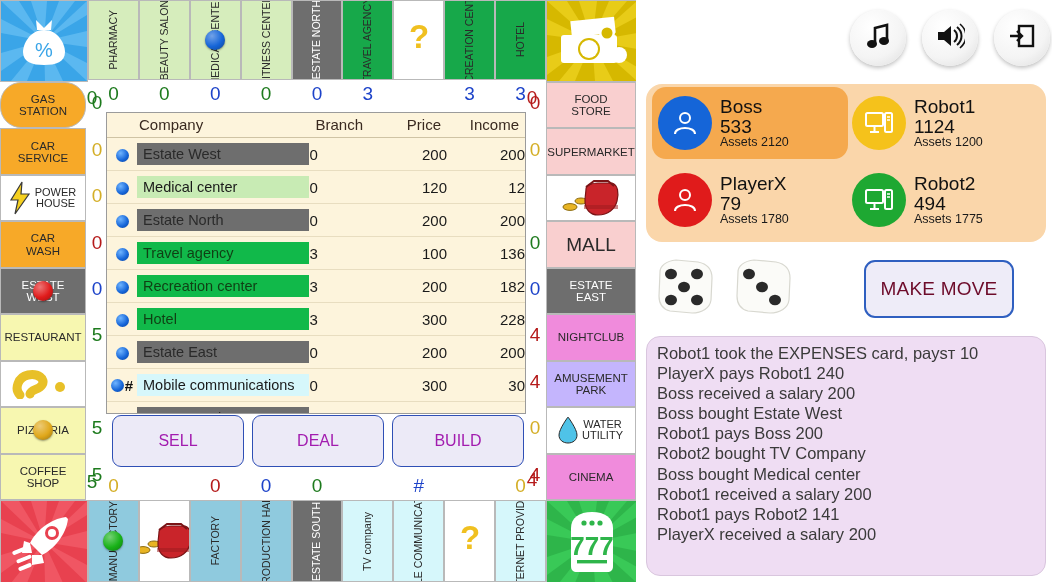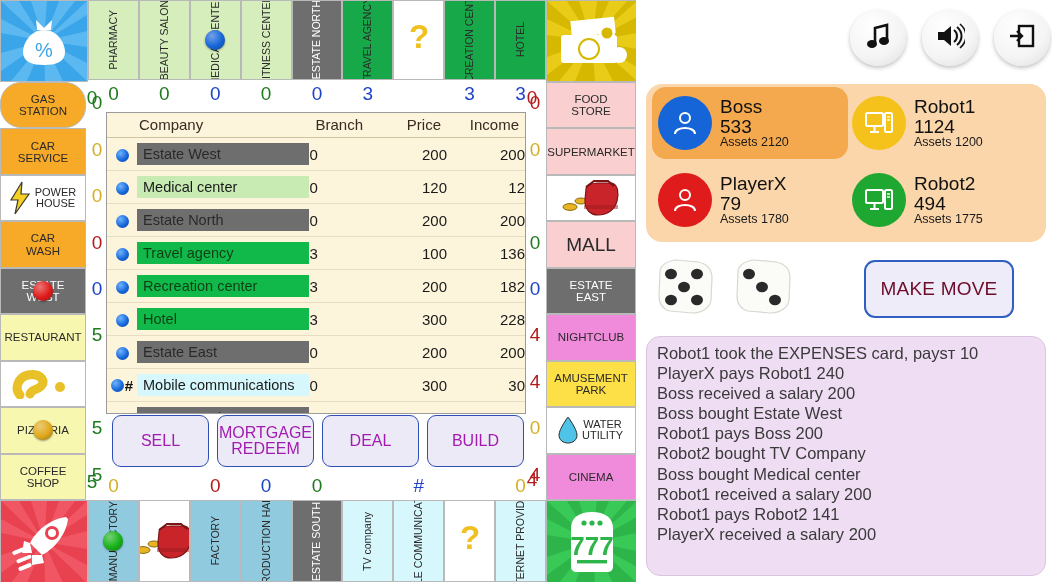--- a/index.html
+++ b/index.html
@@ -287,21 +287,21 @@
         </div>
         <div class="tile" style="left: 546px; top: 221.333px; width: 90px; height: 46.4444px; background: rgb(249, 207, 207); position: absolute;">
           <span class="lbl" style="color:#2a2a2a;font-size:19px;">MALL</span>
         </div>
         <div class="tile" style="left: 546px; top: 267.778px; width: 90px; height: 46.4444px; background: rgb(110, 110, 110); position: absolute;">
           <span class="lbl" style="color:#ffffff;font-size:11.5px;">ESTATE<br>EAST</span>
         </div>
         <div class="tile" style="left: 546px; top: 314.222px; width: 90px; height: 46.4444px; background: rgb(240, 139, 220); position: absolute;">
           <span class="lbl" style="color:#2a2a2a;font-size:11.5px;">NIGHTCLUB</span>
         </div>
-        <div class="tile" style="left: 546px; top: 360.667px; width: 90px; height: 46.4444px; background: #fde047; position: absolute;">
+        <div class="tile" style="left: 546px; top: 360.667px; width: 90px; height: 46.4444px; background: #c4b5fd; position: absolute;">
           <span class="lbl" style="color:#2a2a2a;font-size:11.5px;">AMUSEMENT<br>PARK</span>
         </div>
         <div class="tile" style="left: 546px; top: 407.111px; width: 90px; height: 46.4444px; background: rgb(255, 255, 255); position: absolute;">
           <span style="display:flex;align-items:center;gap:3px;">
             <svg width="20" height="28" viewBox="0 0 20 28">
               <path d="M10 1 C10 1 1 13 1 19 C1 24 5 27 10 27 C15 27 19 24 19 19 C19 13 10 1 10 1 Z" fill="#4fc3e8" stroke="#2a2a2a" stroke-width="1"></path>
             </svg>
             <span class="lbl" style="color:#2a2a2a;">WATER<br>UTILITY</span>
           </span>
         </div>
@@ -478,23 +478,20 @@
             </tr>
           </tbody>
       </table>
     </div>
 
     <div id="actions">
         <div class="abtn">
           <span>SELL</span>
         </div>
         <div class="abtn">
-          <span>MORTGAGE<br>REDEEM</span>
-        </div>
-        <div class="abtn">
           <span>DEAL</span>
         </div>
         <div class="abtn">
           <span>BUILD</span>
         </div>
       </div>
   </div>
 
   <div id="right">
     <div id="topbar">

